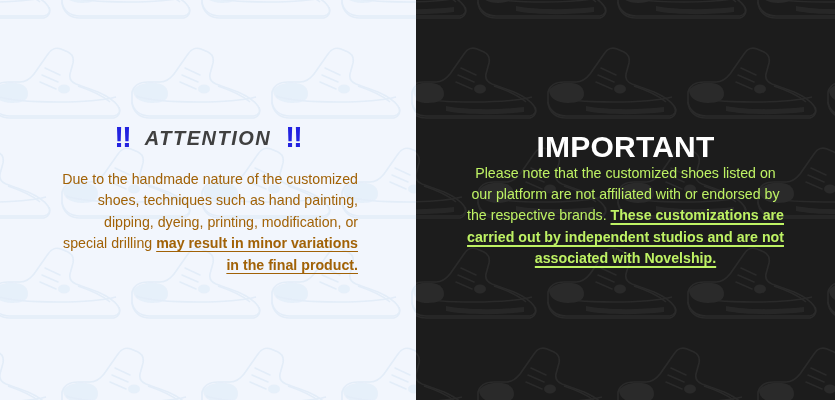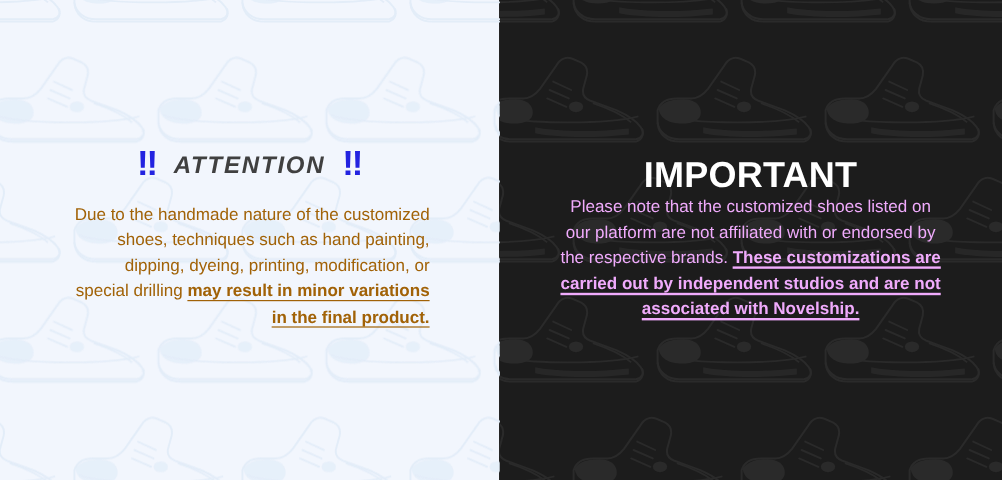--- a/index.html
+++ b/index.html
@@ -99,21 +99,21 @@
     font-size: 30px;
     font-weight: bold;
     line-height: 1.06;
     letter-spacing: 0.2px;
     text-transform: uppercase;
     font-stretch: expanded;
   }
   .disclaimer-heading .hl { display: block; }
 
   .body-right {
-    color: #f0abfc;
+    color: #bef264;
     font-size: 14.2px;
     line-height: 1.5;
     max-width: 320px;
   }
   .body-right .emph {
     font-weight: bold;
     text-decoration: underline;
     text-underline-offset: 2.5px;
     text-decoration-thickness: 1.6px;
   }

